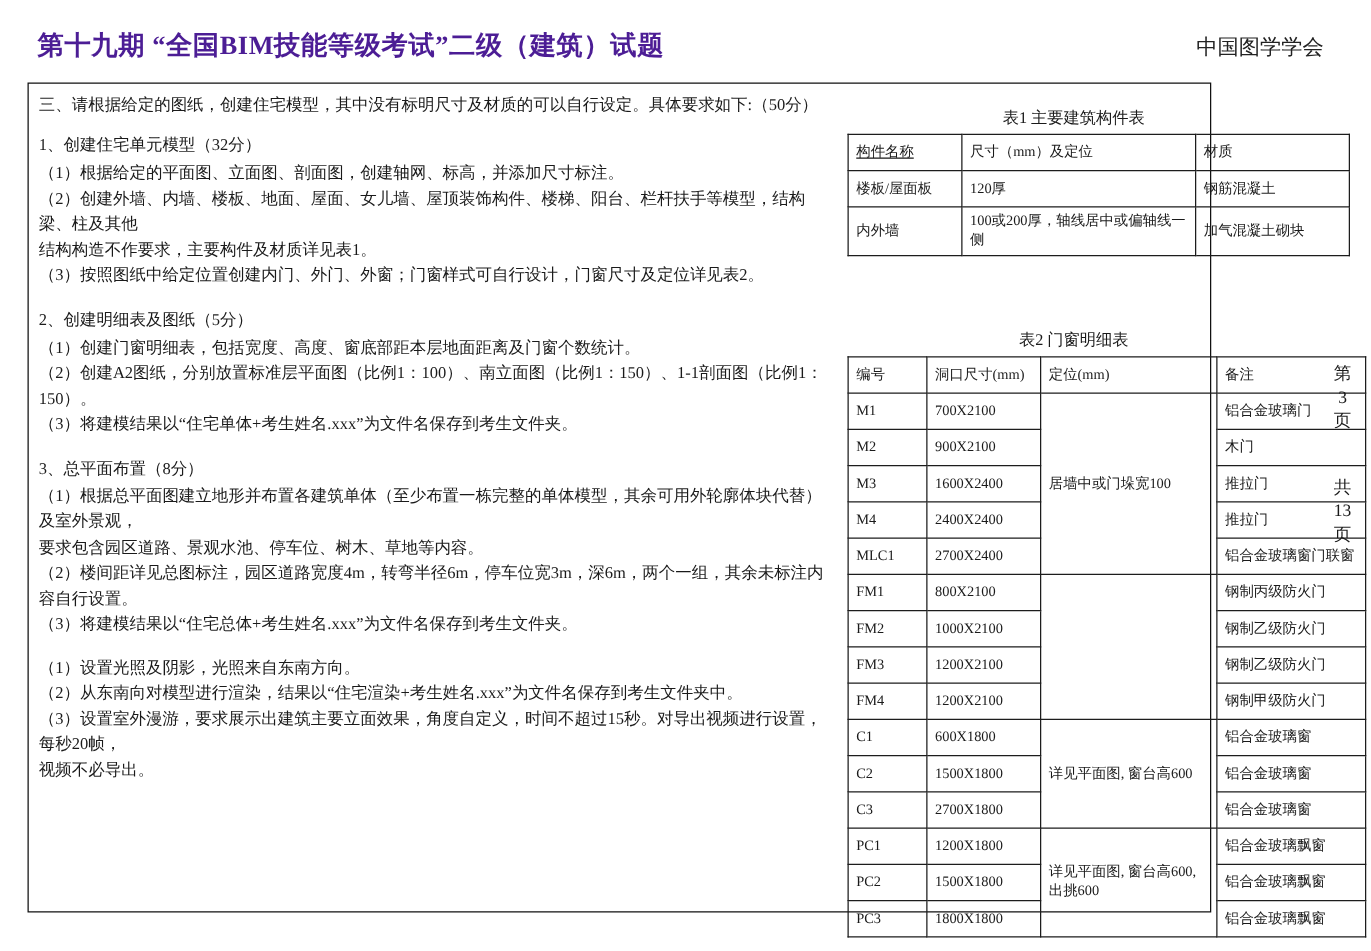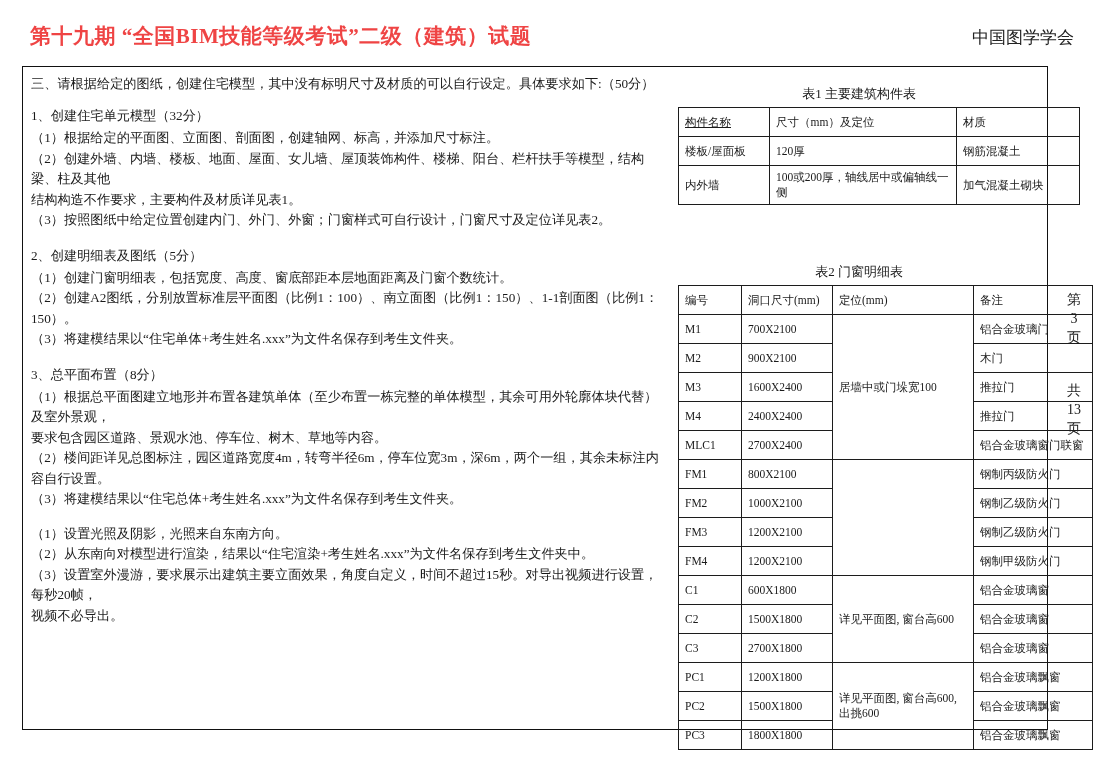--- a/index.html
+++ b/index.html
@@ -25,38 +25,38 @@
     height: 40px;
   }
   .doc-title {
     position: absolute;
     left: 30px;
     top: 0;
     font-size: 21px;
     font-weight: bold;
     letter-spacing: 0.5px;
     white-space: nowrap;
-    color: #ef4444;
+    color: #4c1d95;
   }
   .org-name {
     position: absolute;
-    right: 23px;
+    right: 38px;
     top: 4px;
     font-size: 17px;
     white-space: nowrap;
     color: #222;
     margin-left: 24px;
   }
 
   
   .content-frame {
     position: absolute;
     left: 22px;
     top: 66px;
-    width: 1026px;
+    width: 947px;
     height: 664px;
     border: 1.5px solid #111;
     box-sizing: border-box;
     background: #fff;
   }
 
   
   .text-column {
     position: absolute;
     left: 8px;

